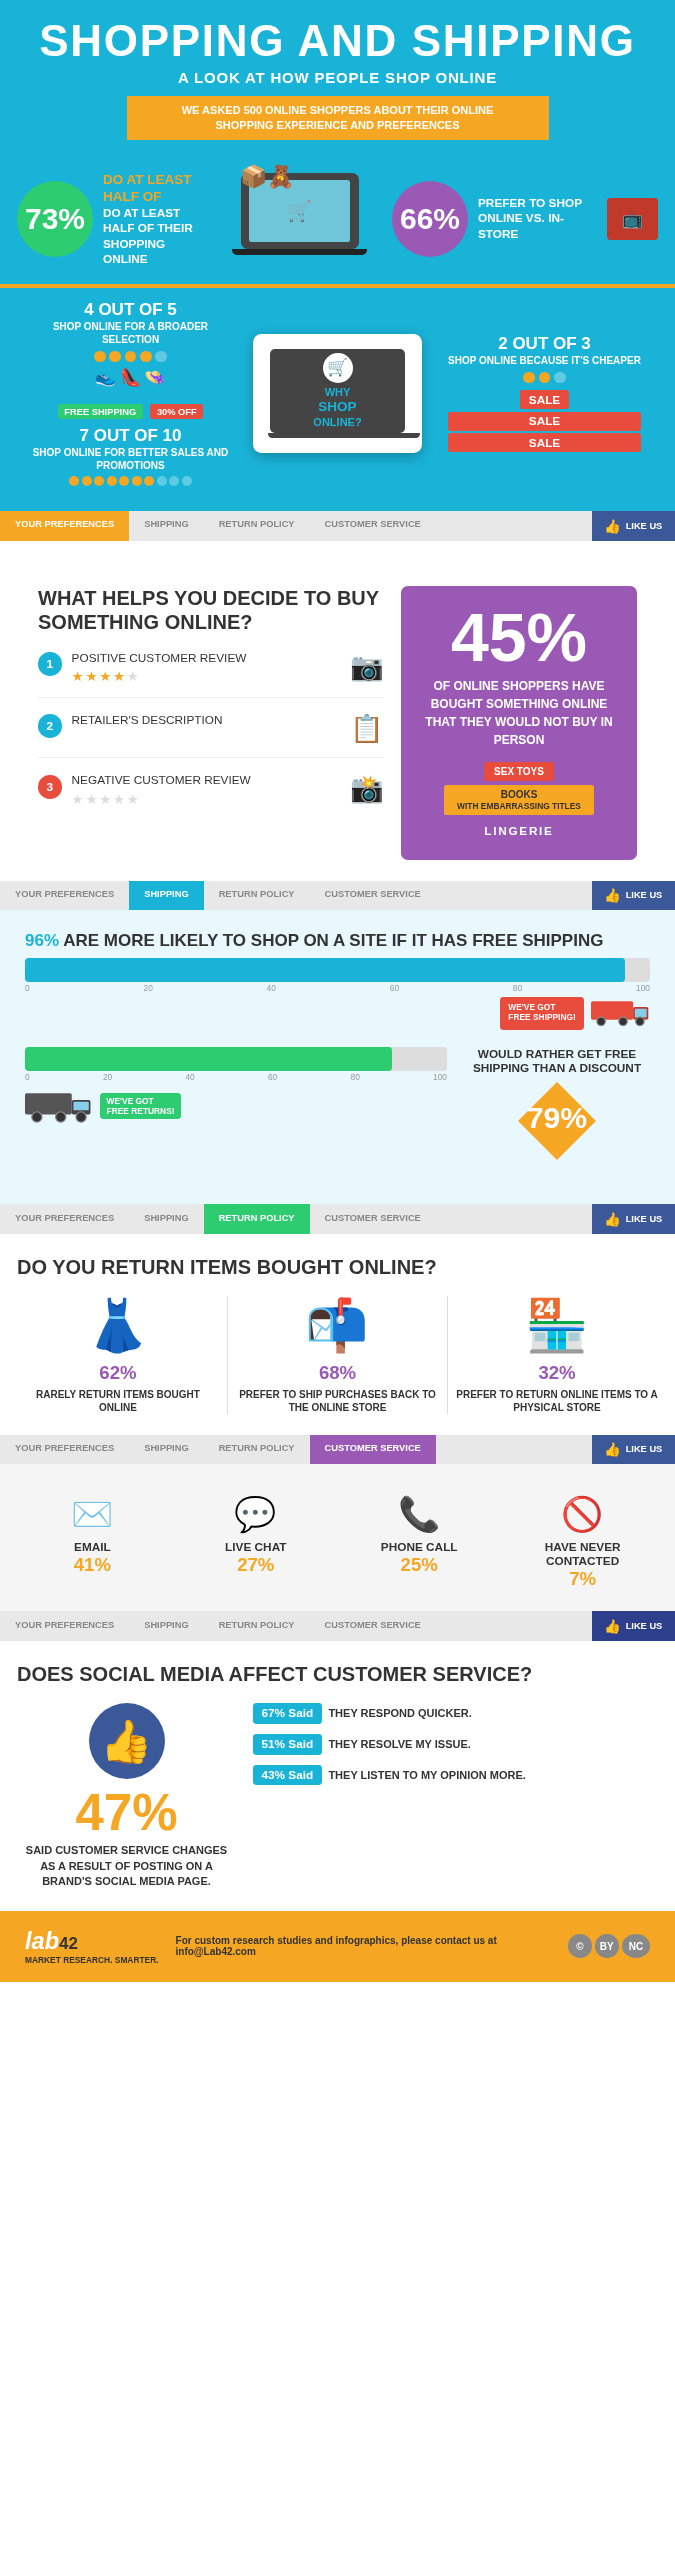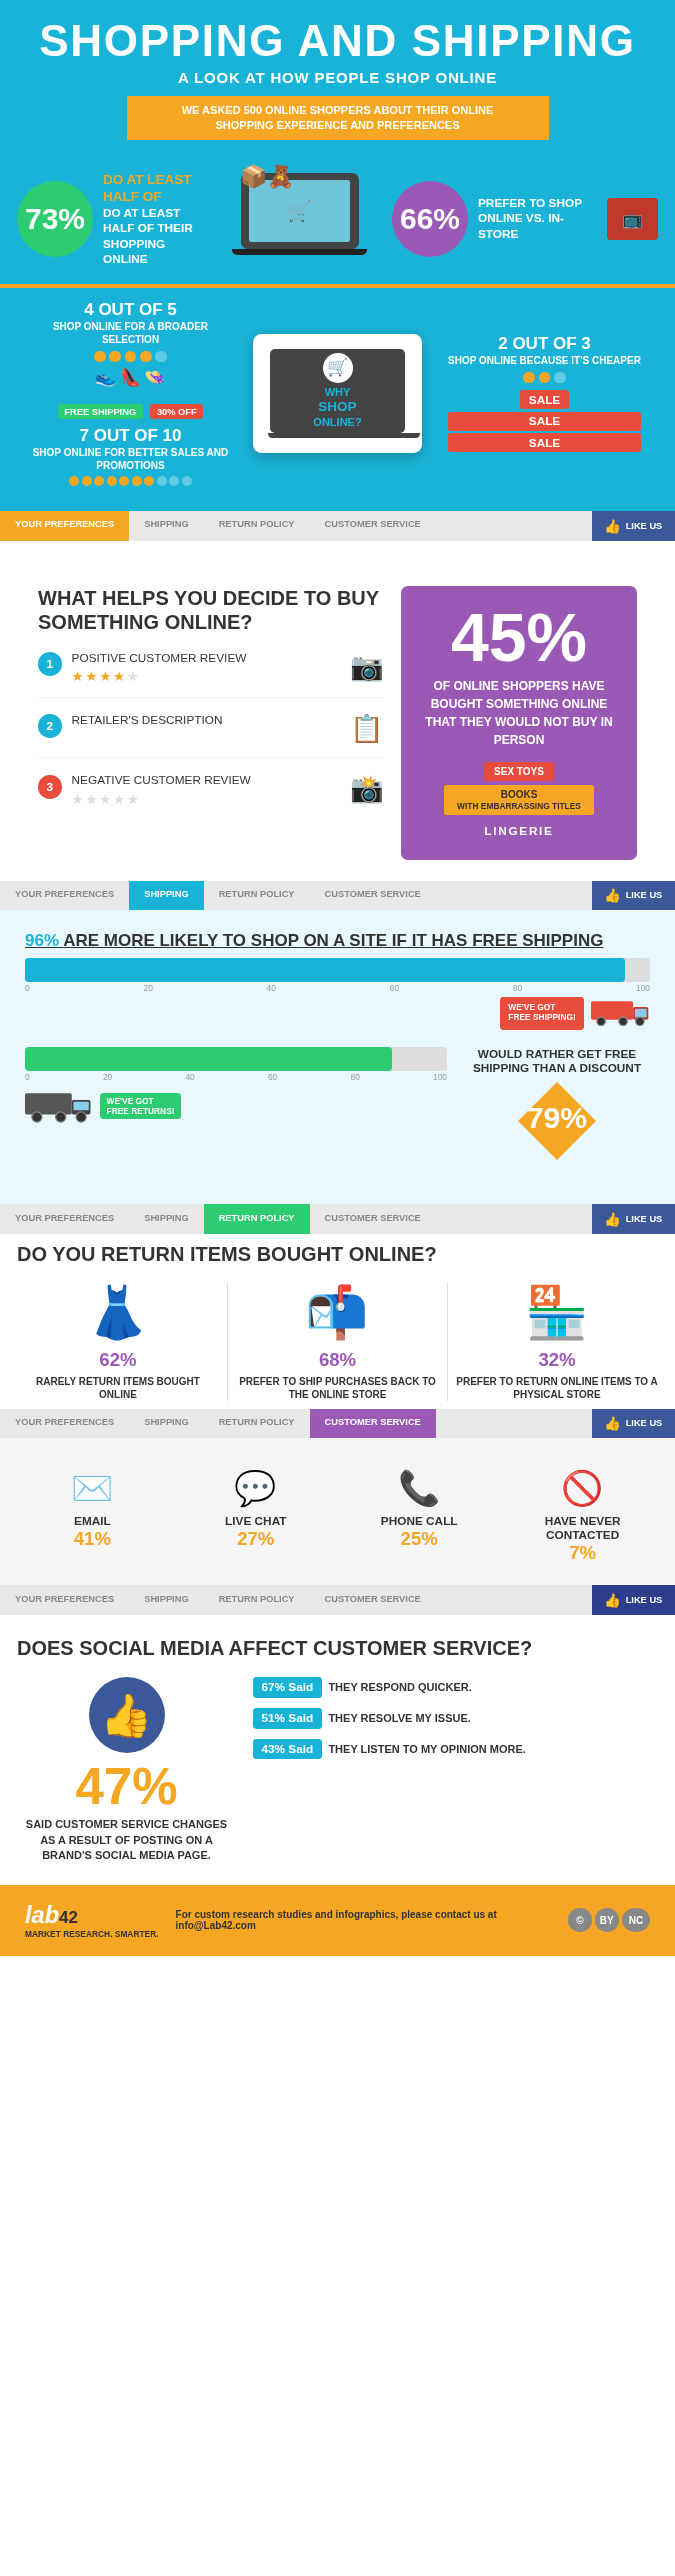--- a/index.html
+++ b/index.html
@@ -555,21 +555,21 @@
   <div class="nav-tab">Customer Service</div>
   <div class="nav-tab-like">
     <span class="like-icon">👍</span>
     <span>Like Us</span>
   </div>
 </div>
 
 <div style="background:#e8f8fd; padding:21px 25px;">
 
   <div style="margin-bottom:17px;">
-    <div style="font-size:17px; font-weight:900; text-transform:uppercase; color:#333; margin-bottom:6.8px;text-decoration:underline;">
+    <div style="font-size:17px; font-weight:900; text-transform:uppercase; color:#333; margin-bottom:6.8px;">
       <span style="color:#1ab3d8;">96%</span>
       <span>Are More Likely to Shop on a Site if It Has Free Shipping</span>
     </div>
     <div style="background:#ddd; height:23.6px; border-radius:3.4px; position:relative; overflow:hidden;">
       <div style="background:#1ab3d8; width:96%; height:100%; border-radius:3.4px;"></div>
     </div>
     <div style="display:flex; justify-content:space-between; font-size:8.4px; color:#999; margin-top:1.7px;">
       <span>0</span>
       <span>20</span>
       <span>40</span>
@@ -637,21 +637,21 @@
   <div class="nav-tab">Your Preferences</div>
   <div class="nav-tab">Shipping</div>
   <div class="nav-tab active-green">Return Policy</div>
   <div class="nav-tab">Customer Service</div>
   <div class="nav-tab-like">
     <span class="like-icon">👍</span>
     <span>Like Us</span>
   </div>
 </div>
 
-<div style="background:#fff; padding:8px 17px;">
+<div style="background:#fff; padding:21px 17px;">
   <div class="section-title">Do You Return Items Bought Online?</div>
 
   <div style="display:flex; justify-content:space-around; align-items:flex-start; gap:8.4px; margin-top:12.7px;">
 
     <div style="text-align:center; flex:1;">
       <div style="font-size:51px; margin-bottom:6.8px;">👗</div>
       <div style="font-size:18.6px; font-weight:900; color:#9b59b6;">62%</div>
       <div style="font-size:10px; font-weight:700; text-transform:uppercase; color:#333; line-height:1.3; margin-top:4.2px;">Rarely Return Items Bought Online</div>
     </div>
 

